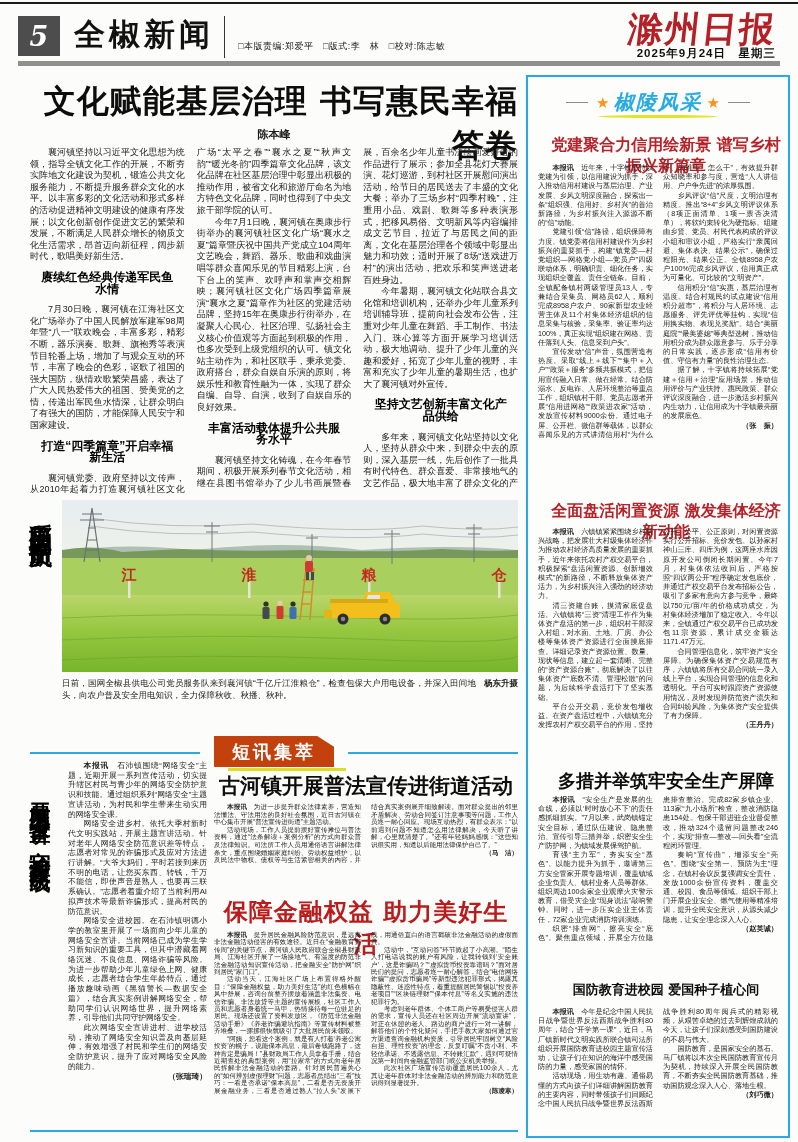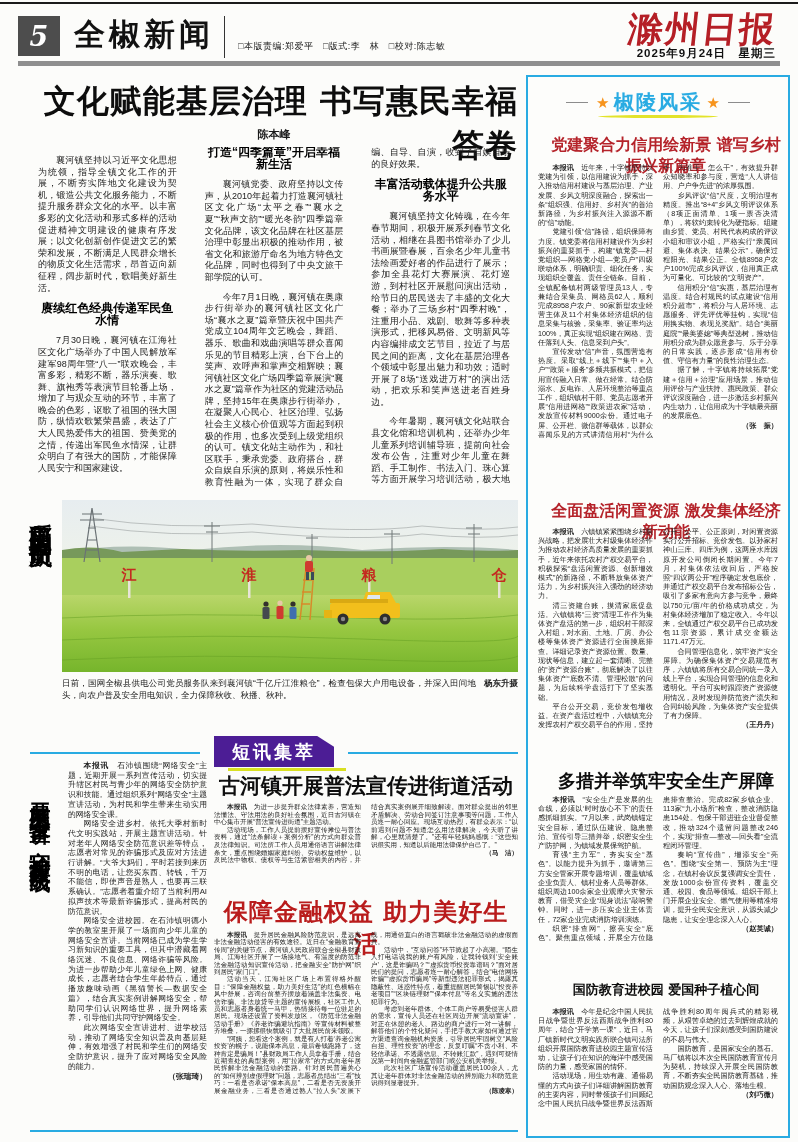--- a/index.html
+++ b/index.html
@@ -17,33 +17,33 @@
   .masthead{right:22px;top:6px;font-family:"DejaVu Serif",serif;font-weight:bold;font-size:35px;
             color:#b51f26;transform:skewX(-6deg);letter-spacing:2px;}
   .hdr-date{right:22px;top:46px;font-size:11.5px;font-weight:bold;color:#111;letter-spacing:1px;}
   .graybar{left:18px;top:61px;width:762px;height:5px;background:#8f8f8f;}
   
   .main-title{left:30px;top:80px;width:488px;text-align:right;font-family:"DejaVu Serif",serif;
               font-weight:bold;font-size:32px;letter-spacing:1px;color:#0d0d0d;}
   .main-byline{left:30px;top:127px;width:488px;text-align:center;font-size:11px;font-weight:bold;}
   .main-cols{left:30px;top:147px;width:488px;height:350px;column-count:3;column-gap:12px;
              font-size:9px;line-height:11.6px;text-align:justify;overflow:hidden;color:#222;}
-  .main-cols p{margin:8px;text-indent:2em;}
+  .main-cols p{margin:0;text-indent:2em;}
   .main-cols .subhead{font-size:12px;font-weight:bold;text-align:center;margin:9px 8px;
                       text-indent:0;color:#000;column-span:none;}
   
   .vert-title{left:26px;top:506px;height:170px;writing-mode:vertical-rl;
               font-family:"DejaVu Serif",serif;font-weight:bold;font-size:23px;letter-spacing:3px;color:#000;}
   .photo{left:62px;top:500px;width:456px;height:172px;}
   .caption{left:62px;top:678px;width:456px;font-size:8.5px;line-height:11.5px;text-align:justify;color:#222;}
   .caption .credit-inline{float:right;font-weight:bold;margin-left:8px;}
   
   .briefs-banner{left:30px;top:736px;width:488px;height:36px;}
   .bb-line{position:absolute;top:16px;height:2px;background:#29abe2;}
-  .bb-box{position:absolute;left:184px;top:0;width:120px;height:31px;background:#4c1d95;color:#fff;
+  .bb-box{position:absolute;left:184px;top:0;width:120px;height:31px;background:#c2410c;color:#fff;
           font-weight:bold;font-size:18px;letter-spacing:3px;display:flex;align-items:center;justify-content:center;
           clip-path:polygon(0 0,86% 0,100% 35%,100% 100%,0 100%);}
   .bb-underline{position:absolute;left:198px;top:32px;width:118px;height:3px;background:#d9e021;}
   
   .brief-body{font-size:7.8px;line-height:9.7px;text-align:justify;color:#222;overflow:hidden;}
   .brief-body p{margin:0;text-indent:2em;}
   .credit-line{text-align:right;font-weight:bold;}
   .a-vert-title{left:26px;top:786px;height:344px;writing-mode:vertical-rl;
                 font-family:"DejaVu Serif",serif;font-weight:bold;font-size:21px;letter-spacing:3px;color:#000;}
   .a-body{left:68px;top:761px;width:139px;height:369px;}
@@ -56,21 +56,21 @@
   .c-body{left:214px;top:931px;width:304px;height:196px;column-count:2;column-gap:10px;
           font-size:6.5px;line-height:7.4px;}
   .b-body p,.c-body p{margin:0;text-indent:2em;}
   .bottom-blue{left:30px;top:1130px;width:488px;height:2px;background:#29abe2;}
   
   .right-box{left:526px;top:75px;width:260px;height:1059px;border:2px solid #29abe2;background:#fdfdfb;}
   .rb-banner{position:absolute;left:0;top:12px;width:100%;text-align:center;}
   .rb-banner .dash{display:inline-block;width:22px;height:1px;background:#8c8c8c;vertical-align:middle;margin:0 4px;}
   .rb-banner .star{color:#f7941d;font-size:15px;vertical-align:middle;}
   .rb-banner .bname{color:#29abe2;font-weight:bold;font-size:20px;letter-spacing:2px;vertical-align:middle;
-                    text-shadow:0 0 1px #bfe6f7;}
+                    text-shadow:0 0 1px #bfe6f7;font-style:italic;}
   .rb-underline{position:absolute;left:70px;top:38px;width:120px;height:3px;background:#e3e32a;border-radius:50%;}
   .r-title{position:absolute;left:16px;width:244px;text-align:center;font-family:"DejaVu Serif",serif;
            font-weight:bold;font-size:16px;color:#0d0d0d;}
   .r-title.red{color:#b5232a;}
   .r-body{position:absolute;left:10px;width:240px;column-count:2;column-gap:10px;
           font-size:7.2px;line-height:9.2px;text-align:justify;color:#222;overflow:hidden;}
   .r-body p{margin:0;text-indent:2em;}
 </style>
 </head>
 <body>

